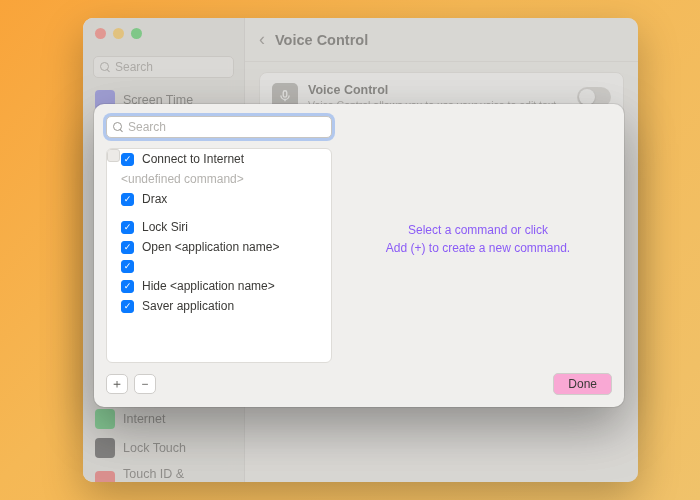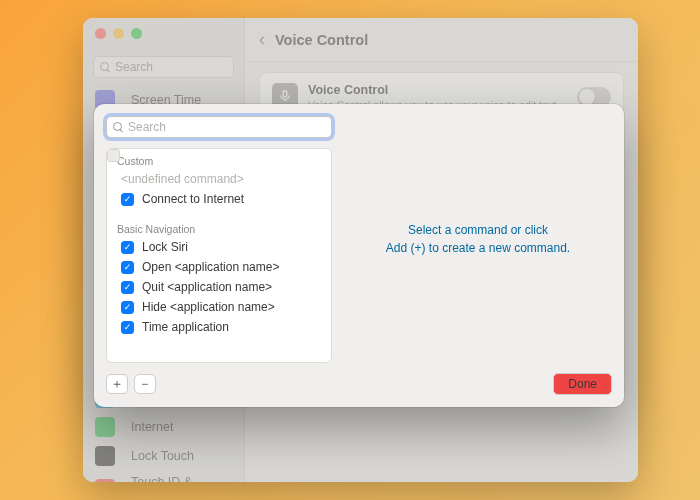--- a/index.html
+++ b/index.html
@@ -35,21 +35,21 @@
     border: 1px solid #c9c7c3;
     border-radius: 5px;
     display: flex; align-items: center;
     padding: 0 6px;
     color: #8a8884;
     font-size: 12px;
     gap: 4px;
   }
   .sb-list { padding: 2px 6px; }
   .sb-item {
-    display: flex; align-items: center; gap: 16px;
+    display: flex; align-items: center; gap: 8px;
     padding: 4px 6px;
     border-radius: 5px;
     font-size: 12.5px;
     color: #4a4946;
     margin-bottom: 1px;
   }
   .sb-icon {
     width: 20px; height: 20px; border-radius: 4px;
     display: flex; align-items: center; justify-content: center;
     font-size: 12px; color: #fff;
@@ -170,21 +170,21 @@
     flex: 0 0 13px;
   }
   .chk.on { background: #0a7aff; border-color: #0a7aff; }
   .chk.on::after { content: "✓"; font-size: 9px; line-height: 1; }
   .chk.dim { background: #eceae7; border-color: #d6d4d0; }
 
   .m-right {
     flex: 1;
     display: flex; align-items: center; justify-content: center;
     text-align: center;
-    font-size: 12px; color: #0369a1;
+    font-size: 12px; color: #8b5cf6;
     line-height: 1.45;
     padding: 0 18px;
   }
 
   .m-footer {
     display: flex; align-items: center;
     padding-top: 10px;
     gap: 6px;
   }
   .pm-btn {
@@ -192,21 +192,21 @@
     border: 1px solid #cfcdca;
     background: #fff;
     border-radius: 5px;
     display: flex; align-items: center; justify-content: center;
     font-size: 13px; color: #5a5955;
   }
   .done-btn {
     margin-left: auto;
     height: 22px; padding: 8px 14px;
     border: 1px solid #cfcdca;
-    background: #ef4444;
+    background: #f9a8d4;
     border-radius: 5px;
     font-size: 12px; color: #3b3a37;
     display: flex; align-items: center;
   }
 
   .mag { display:inline-block; width:11px; height:11px; position:relative; }
   .mag::before { content:""; position:absolute; width:7px; height:7px; border:1.3px solid currentColor; border-radius:50%; left:0; top:0; }
   .mag::after { content:""; position:absolute; width:4px; height:1.3px; background:currentColor; transform:rotate(45deg); left:6px; top:8px; }
 </style>
 </head>
@@ -309,50 +309,51 @@
 </div>
 
 <div class="modal">
   <div class="m-cols">
     <div class="m-left">
       <div class="m-search">
         <span class="mag" style="color:#9a9894"></span>
         <input type="text" placeholder="Search" style="">
       </div>
       <div class="cmd-scroll" id="cmd-scroll">
-          <div class="cmd-section-hdr">Custom</div>
+          <div class="cmd-row">
+            <div class="chk on"></div>
+            <span class="lbl">Connect to Internet</span>
+          </div>
           <div class="cmd-row dim-cmd">
             <div class="chk dim"></div>
             <span class="lbl">&lt;undefined command&gt;</span>
           </div>
           <div class="cmd-row">
             <div class="chk on"></div>
-            <span class="lbl">Connect to Internet</span>
+            <span class="lbl">Drax</span>
           </div>
           <div style="height: 8px;"></div>
-          <div class="cmd-section-hdr">Basic Navigation</div>
           <div class="cmd-row">
             <div class="chk on"></div>
             <span class="lbl">Lock Siri</span>
           </div>
           <div class="cmd-row">
             <div class="chk on"></div>
             <span class="lbl">Open &lt;application name&gt;</span>
           </div>
           <div class="cmd-row">
             <div class="chk on"></div>
-            <span class="lbl">Quit &lt;application name&gt;</span>
           </div>
           <div class="cmd-row">
             <div class="chk on"></div>
             <span class="lbl">Hide &lt;application name&gt;</span>
           </div>
           <div class="cmd-row">
             <div class="chk on"></div>
-            <span class="lbl">Time application</span>
+            <span class="lbl">Saver application</span>
           </div>
           <div style="height: 8px;"></div>
         </div>
     </div>
     <div class="m-right">
       <div>
         <span>Select a command or click</span><br>
         <span>Add (+) to create a new command.</span>
       </div>
     </div>

